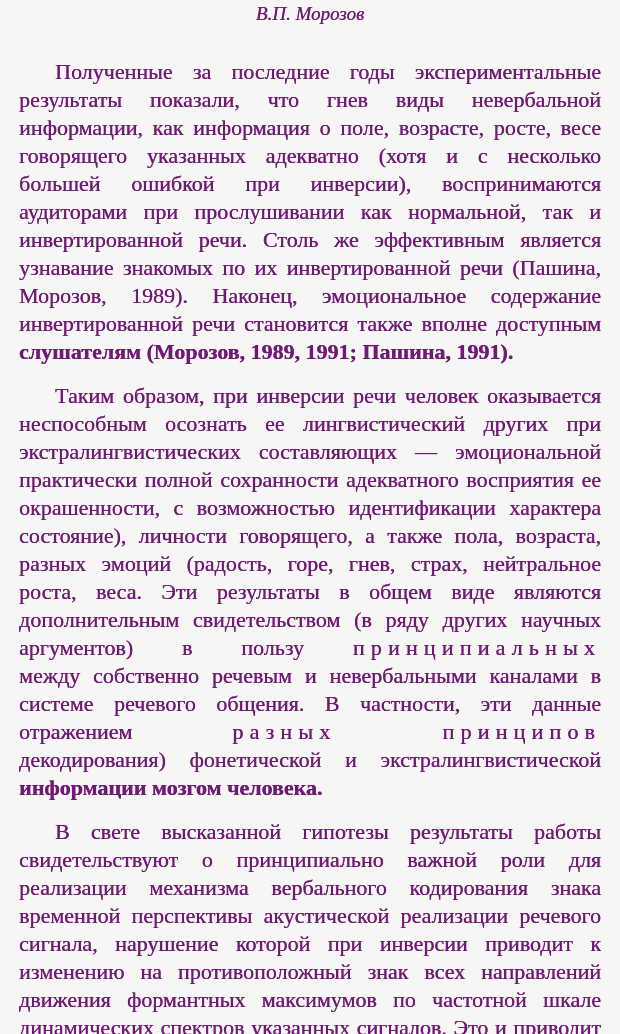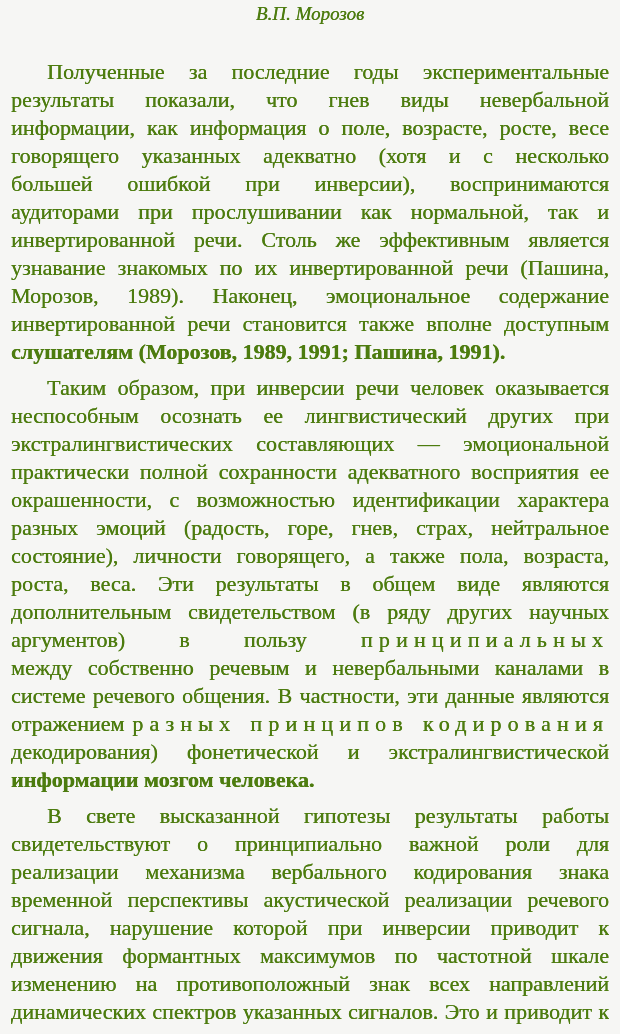--- a/index.html
+++ b/index.html
@@ -6,39 +6,39 @@
     margin: 0;
     padding: 0;
   }
   .page {
     position: relative;
     width: 620px;
     height: 1034px;
     background: #f6f6f4;
     overflow: hidden;
     font-family: "Liberation Serif", "DejaVu Serif", serif;
-    color: #4d7c0f;
+    color: #701a75;
   }
   .page-header {
     padding-top: 3px;
     text-align: center;
     font-style: italic;
     font-size: 19px;
     line-height: 22px;
     text-shadow: 0.3px 0 0 currentColor;
   }
   .doc-body {
     margin-top: 33px;
     padding: 0 3px;
     font-size: 22px;
     line-height: 28px;
     text-shadow: 0.35px 0 0 currentColor;
   }
   .paragraph {
-    margin: 8px;
+    margin: 16px;
   }
   .line {
     height: 28px;
     overflow: hidden;
     text-align: justify;
     text-align-last: justify;
   }
   .line.first {
     text-indent: 36px;
   }
@@ -68,36 +68,36 @@
         <div class="line">Морозов, 1989). Наконец, эмоциональное содержание</div>
         <div class="line">инвертированной речи становится также вполне доступным</div>
         <div class="line end">слушателям (Морозов, 1989, 1991; Пашина, 1991).</div>
       </div>
       <div class="paragraph">
         <div class="line first">Таким образом, при инверсии речи человек оказывается</div>
         <div class="line">неспособным осознать ее лингвистический других при</div>
         <div class="line">экстралингвистических составляющих — эмоциональной</div>
         <div class="line">практически полной сохранности адекватного восприятия ее</div>
         <div class="line">окрашенности, с возможностью идентификации характера</div>
+        <div class="line">состояние), личности говорящего, а также пола, возраста,</div>
         <div class="line">разных эмоций (радость, горе, гнев, страх, нейтральное</div>
-        <div class="line">состояние), личности говорящего, а также пола, возраста,</div>
         <div class="line">роста, веса. Эти результаты в общем виде являются</div>
         <div class="line">дополнительным свидетельством (в ряду других научных</div>
         <div class="line"><span>аргументов) в пользу </span><span class="spaced">принципиальных различий</span></div>
         <div class="line">между собственно речевым и невербальными каналами в</div>
         <div class="line">системе речевого общения. В частности, эти данные являются</div>
         <div class="line"><span>отражением </span><span class="spaced">разных принципов кодирования</span></div>
         <div class="line">декодирования) фонетической и экстралингвистической</div>
         <div class="line end">информации мозгом человека.</div>
       </div>
       <div class="paragraph">
         <div class="line first">В свете высказанной гипотезы результаты работы</div>
         <div class="line">свидетельствуют о принципиально важной роли для</div>
         <div class="line">реализации механизма вербального кодирования знака</div>
         <div class="line">временной перспективы акустической реализации речевого</div>
         <div class="line">сигнала, нарушение которой при инверсии приводит к</div>
+        <div class="line">изменению на противоположный знак всех направлений</div>
         <div class="line">движения формантных максимумов по частотной шкале</div>
-        <div class="line">изменению на противоположный знак всех направлений</div>
         <div class="line">динамических спектров указанных сигналов. Это и приводит к</div>
         <div class="line end">разрушению</div>
       </div>
     </div>
 </div>
 
 </body></html>

